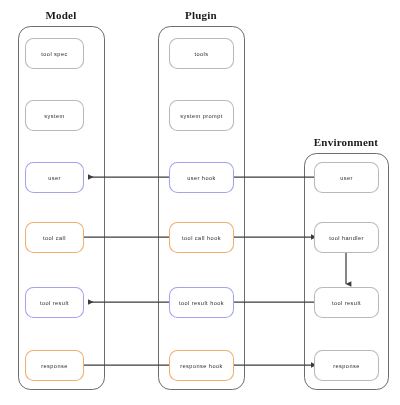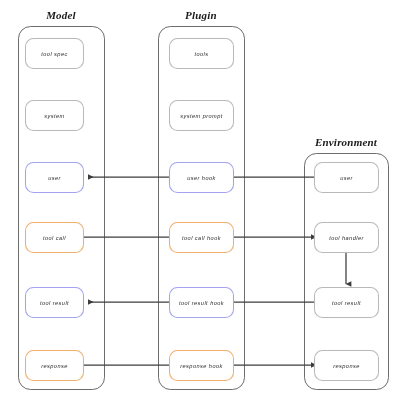--- a/index.html
+++ b/index.html
@@ -1,18 +1,18 @@
 <!DOCTYPE html>
 <html><head>
 <meta charset="utf-8">
 <style>
   html,body{margin:0;padding:0;background:#ffffff;}
   body{width:400px;height:405px;overflow:hidden;
        font-family:"Liberation Sans",sans-serif;}
-  #stage{position:relative;width:400px;height:405px;font-style:italic;}
+  #stage{position:relative;width:400px;height:405px;}
   svg#diagram{position:absolute;left:0;top:0;width:400px;height:405px;display:block;}
   .col-title{
     font-family:"Liberation Serif",serif;
     font-size:11px;
     font-weight:700;
     fill:#1a1a1a;
     text-anchor:middle;
     letter-spacing:0.2px;
   }
   .node-label{

